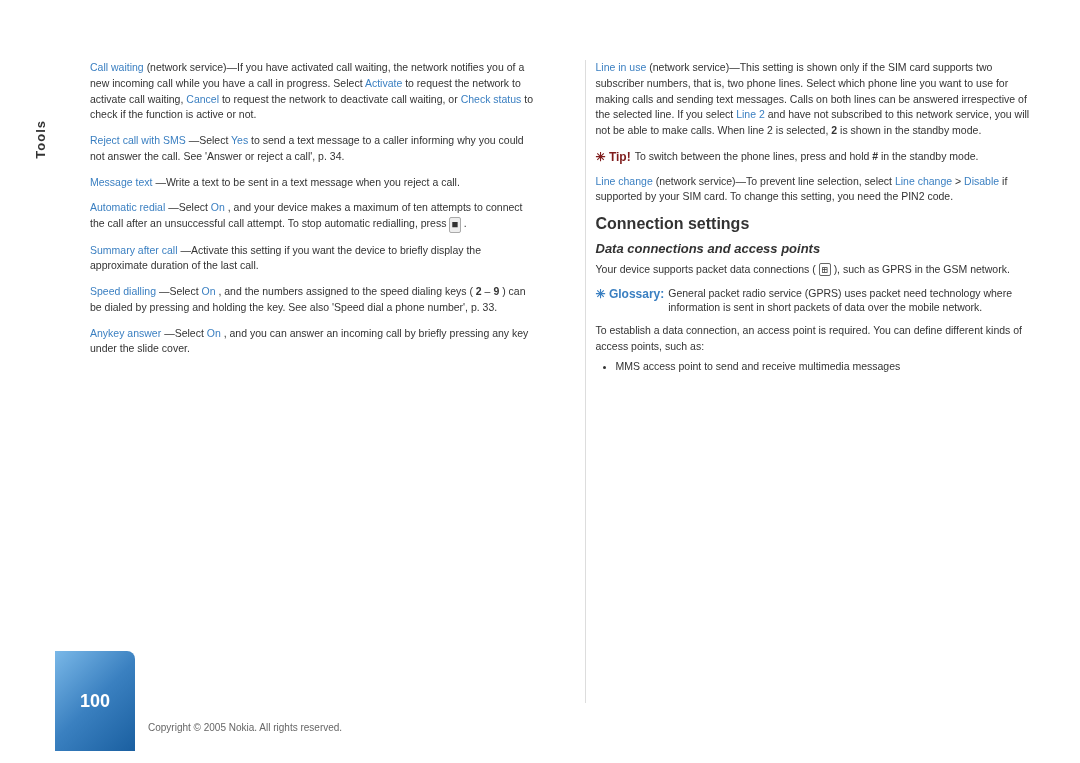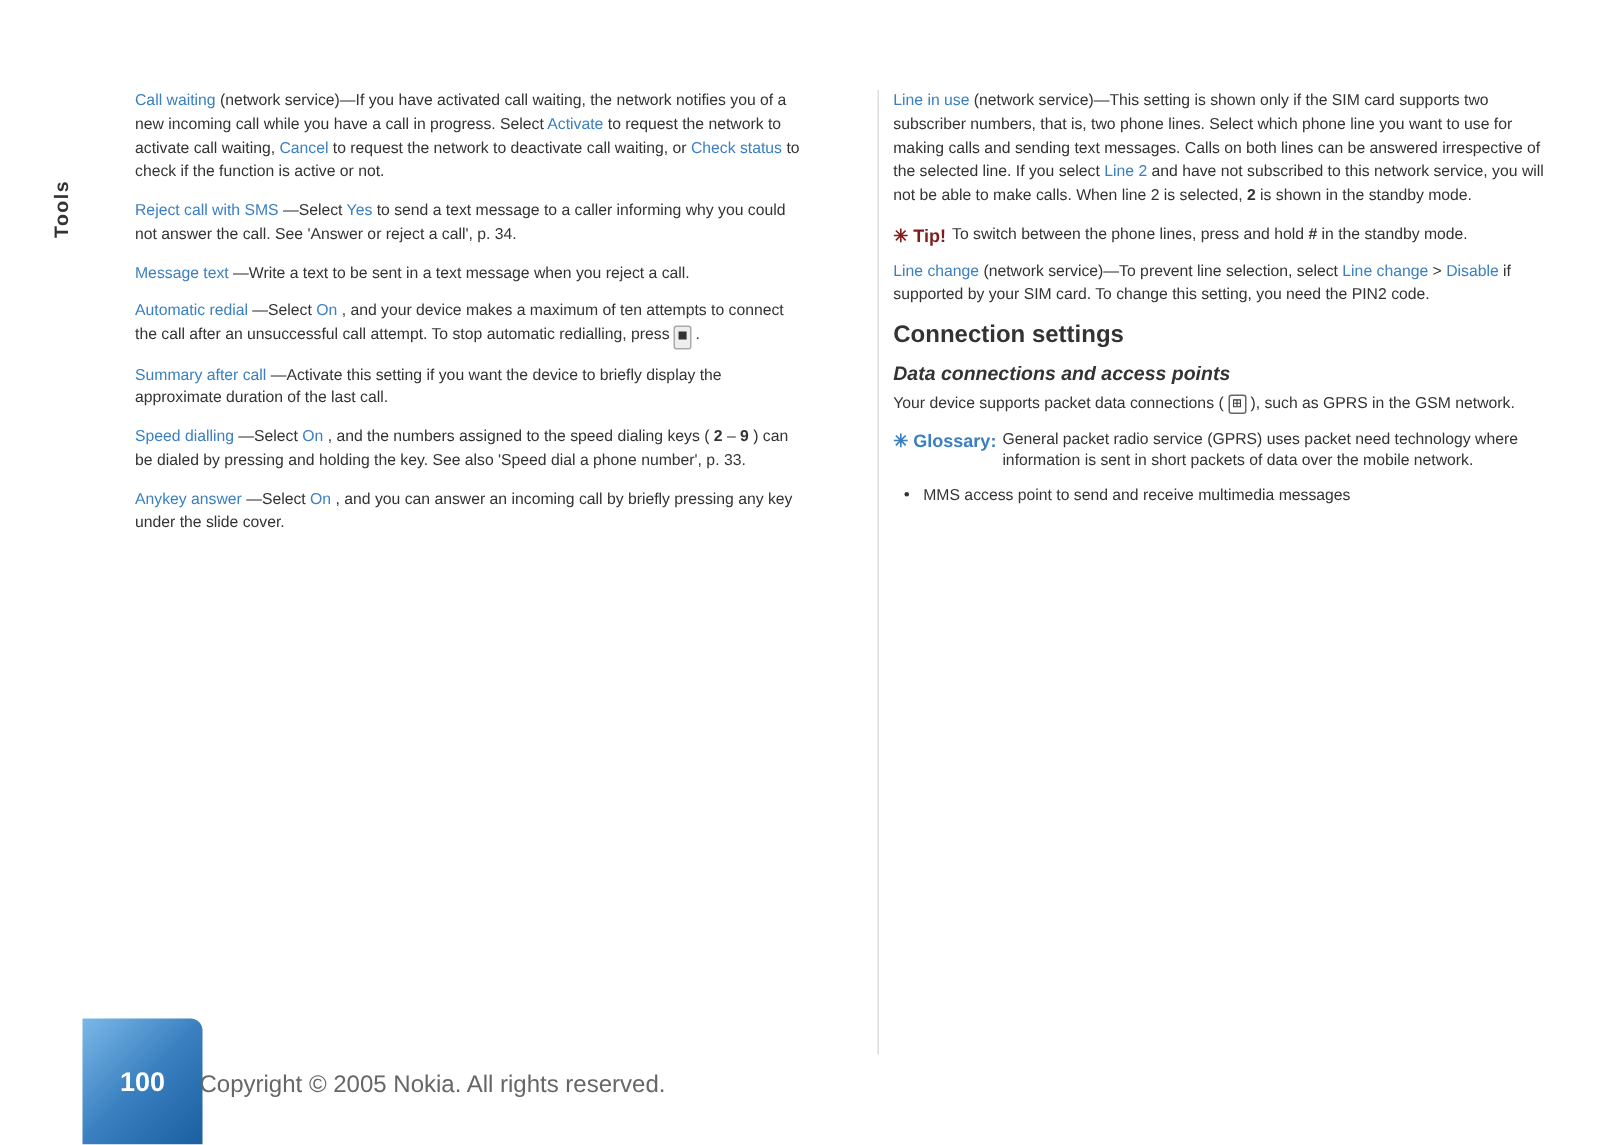--- a/index.html
+++ b/index.html
@@ -35,39 +35,39 @@
       writing-mode: vertical-rl;
       transform: rotate(180deg);
       font-size: 13px;
       font-weight: bold;
       color: #333;
       letter-spacing: 1px;
     }
     .blue-box {
       position: absolute;
       left: 55px;
-      bottom: 0;
+      bottom: 12px;
       width: 80px;
-      height: 84px;
+      height: 100px;
       background: linear-gradient(135deg, #7ab8e8 0%, #3a80c0 50%, #1a5fa0 100%);
       border-radius: 0 8px 0 0;
       display: flex;
       align-items: center;
       justify-content: center;
     }
     .page-number {
       color: white;
       font-size: 18px;
       font-weight: bold;
     }
     .copyright {
       position: absolute;
-      left: 133px;
+      left: 148px;
       bottom: 30px;
-      font-size: 16px;
+      font-size: 10px;
       color: #666;
     }
     .content {
       flex: 1;
       display: flex;
       padding: 60px 40px 60px 10px;
       gap: 30px;
     }
     .left-col {
       flex: 1;
@@ -279,20 +279,23 @@
           <span>Your device supports packet data connections (</span>
           <span style="font-family:monospace; font-size:10px; border:1px solid #666; padding:0 2px; border-radius:2px;">⊞</span>
           <span>), such as GPRS in the GSM network.</span>
         </p>
 
         <div class="glossary-box">
           <span class="glossary-icon">✳ <strong>Glossary:</strong></span>
           <span> General packet radio service (GPRS) uses packet need technology where information is sent in short packets of data over the mobile network.</span>
         </div>
 
+        <p>
+          <span>To establish a data connection, an access point is required. You can define different kinds of access points, such as:</span>
+        </p>
 
         <ul class="bullet-list">
           <li>MMS access point to send and receive multimedia messages</li>
         </ul>
       </div>
     </div>
   </div>
 
   <div class="blue-box">
     <span class="page-number">100</span>

